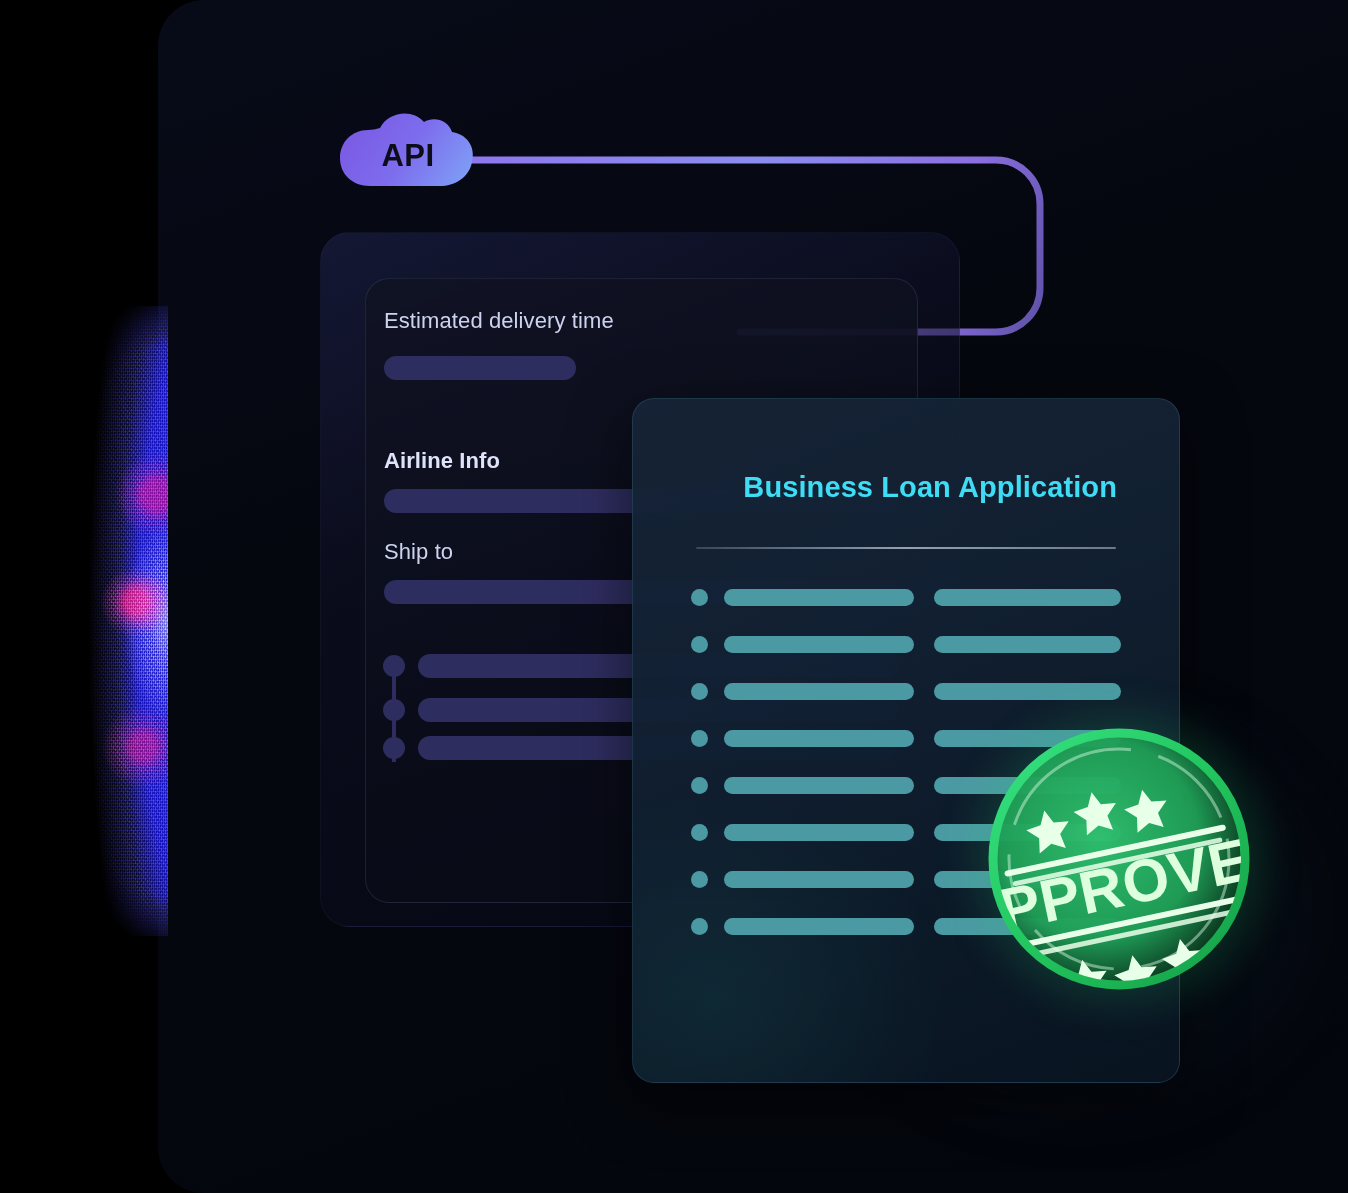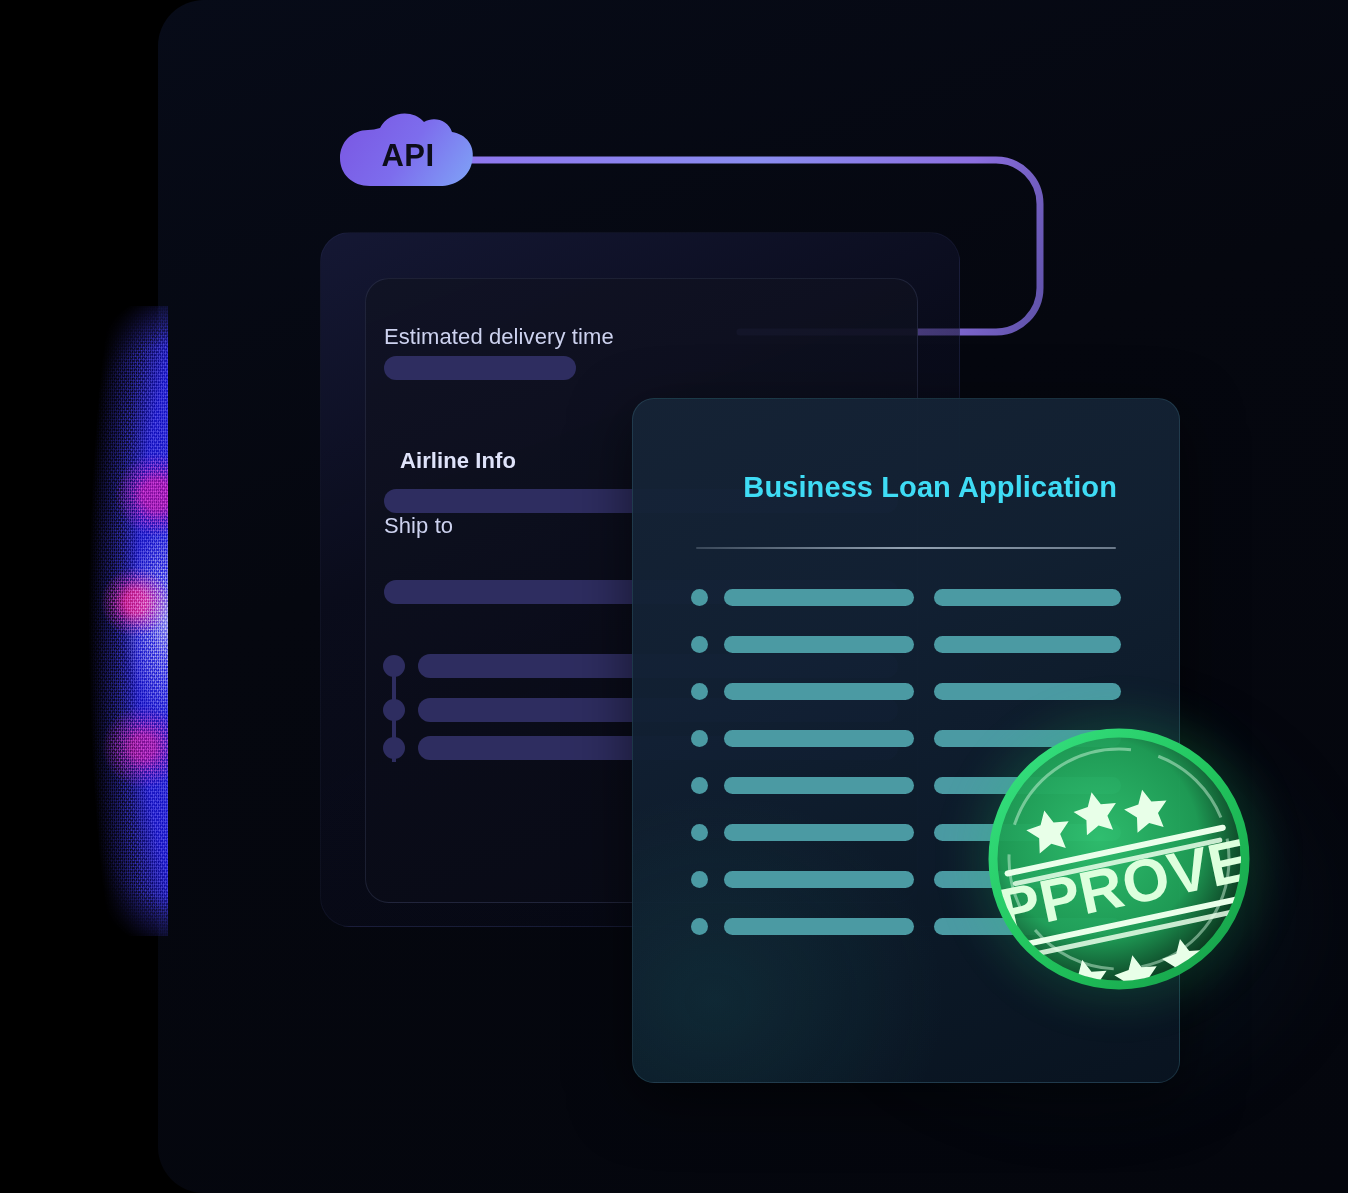--- a/index.html
+++ b/index.html
@@ -196,27 +196,27 @@
       <path d="M44 22 C52 6 76 2 88 16 C98 10 112 14 116 26 C130 28 140 40 136 56 C133 72 118 80 104 80 H34 C16 80 4 68 4 52 C4 36 16 24 32 24 C36 24 40 23 44 22 Z" fill="url(#cloudGrad)"></path>
     </svg>
     <div class="cloud-label">API</div>
   </div>
 
   <div class="ship-outer"></div>
 
   <div class="ship-card"></div>
 
   <div>
-    <div class="lbl" style="left:384px; top:308px;margin-top:16px;">Estimated delivery time</div>
+    <div class="lbl" style="left:384px; top:308px;">Estimated delivery time</div>
     <div class="bar" style="left:384px; top:356px; width:192px;"></div>
 
-    <div class="lbl bold" style="left:400px; top:448px;">Airline Info</div>
+    <div class="lbl bold" style="left:384px; top:448px;">Airline Info</div>
     <div class="bar" style="left:384px; top:489px; width:514px;"></div>
 
-    <div class="lbl" style="left:384px; top:513px;text-align:right;">Ship to</div>
+    <div class="lbl" style="left:384px; top:539px;text-align:right;">Ship to</div>
     <div class="bar" style="left:384px; top:580px; width:514px;"></div>
 
     <div>
       <div class="tl-line" style="top:672px; height:46px;"></div>
       <div class="tl-line" style="top:716px; height:46px;"></div>
 
       <div class="tl-dot" style="left:383px; top:655px;"></div>
       <div class="bar" style="left:418px; top:654px; width:480px;"></div>
 
       <div class="tl-dot" style="left:383px; top:699px;"></div>

